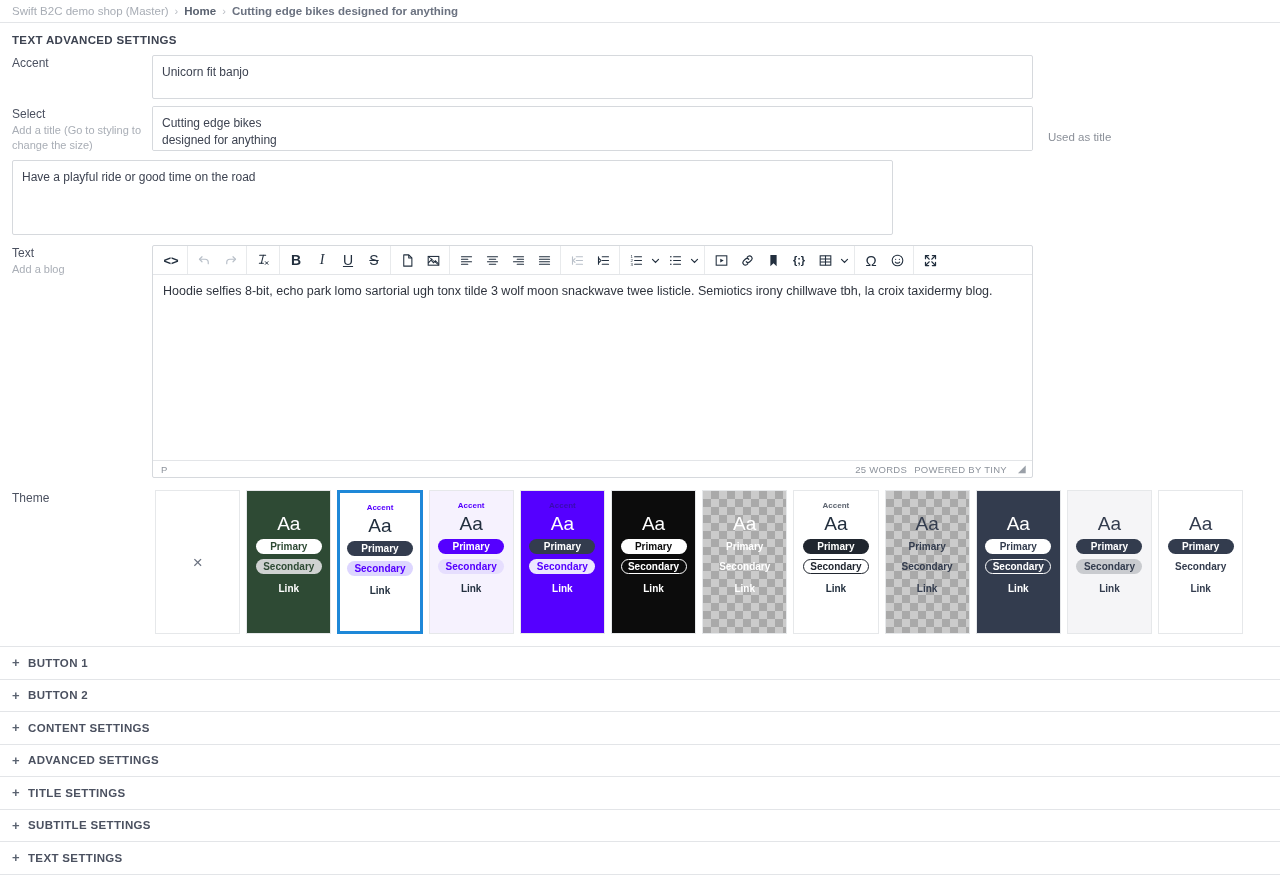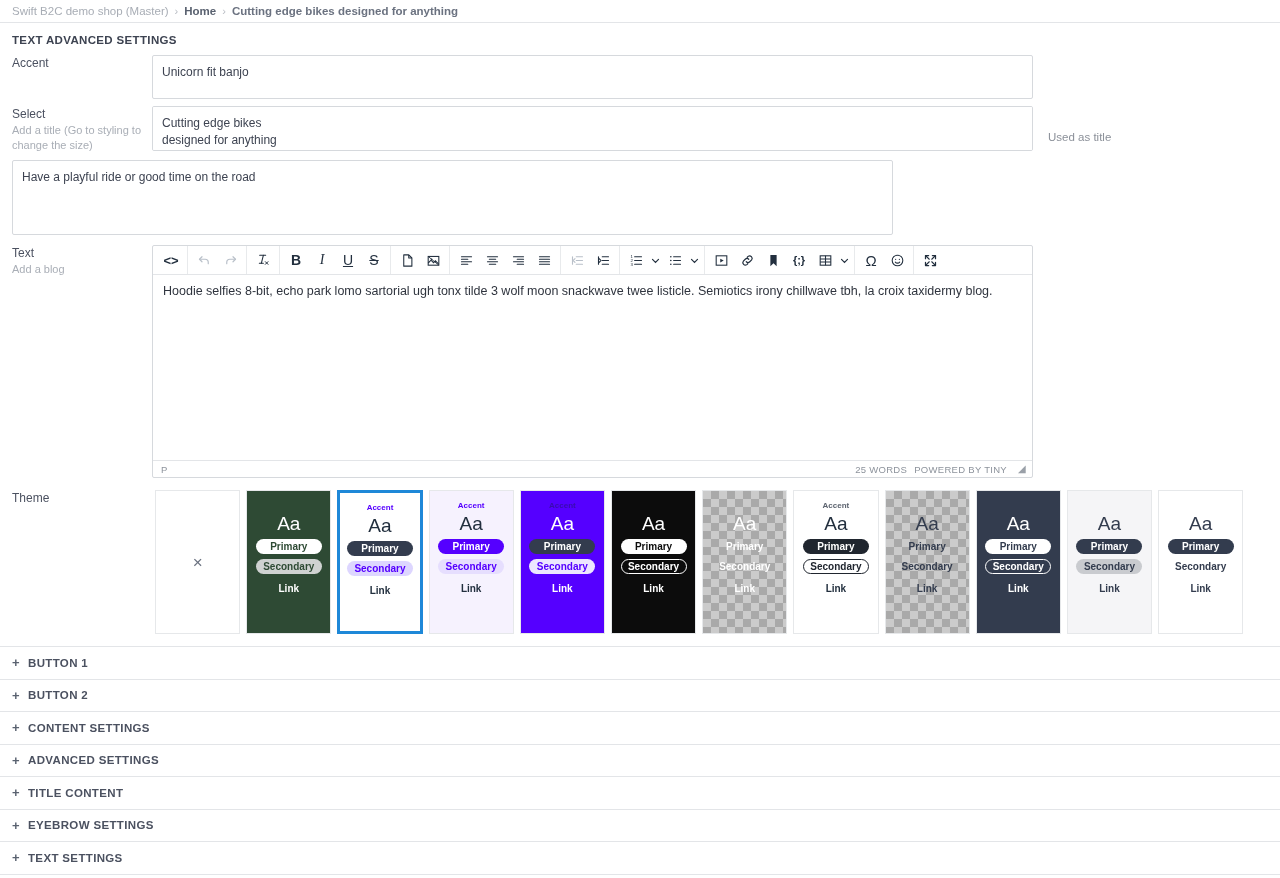--- a/index.html
+++ b/index.html
@@ -632,24 +632,24 @@
     <div class="acc-row">
       <span class="acc-plus">+</span>
       <span class="acc-label">CONTENT SETTINGS</span>
     </div>
     <div class="acc-row">
       <span class="acc-plus">+</span>
       <span class="acc-label">ADVANCED SETTINGS</span>
     </div>
     <div class="acc-row">
       <span class="acc-plus">+</span>
-      <span class="acc-label">TITLE CONTENT</span>
+      <span class="acc-label">TITLE SETTINGS</span>
     </div>
     <div class="acc-row">
       <span class="acc-plus">+</span>
-      <span class="acc-label">EYEBROW SETTINGS</span>
+      <span class="acc-label">SUBTITLE SETTINGS</span>
     </div>
     <div class="acc-row">
       <span class="acc-plus">+</span>
       <span class="acc-label">TEXT SETTINGS</span>
     </div>
     <div class="acc-row"></div>
   </div>
 
 </body></html>

